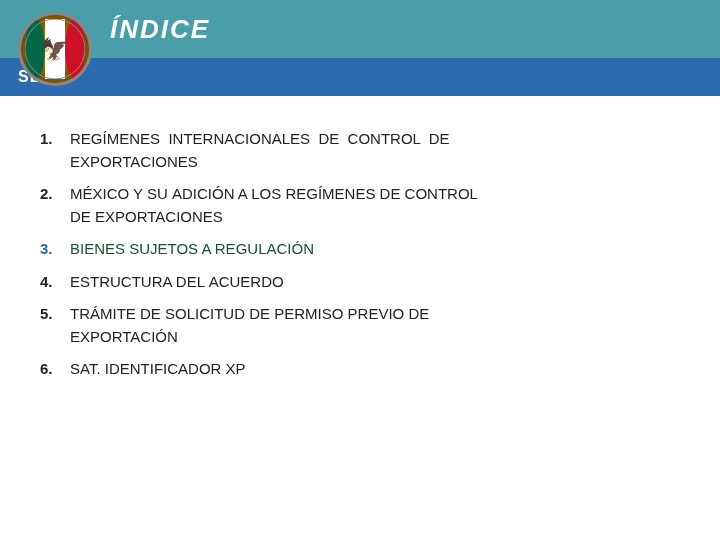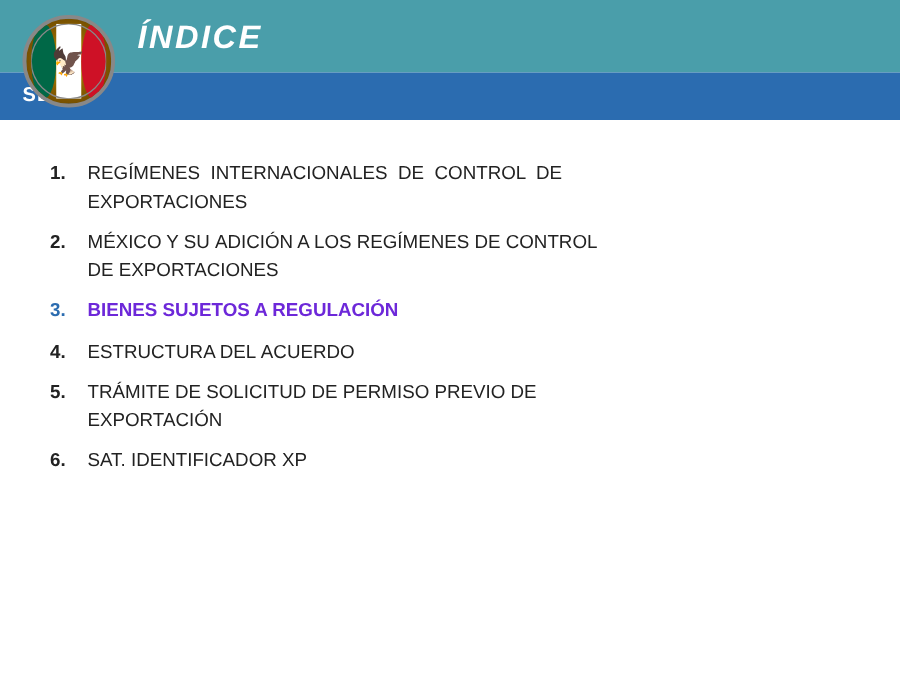--- a/index.html
+++ b/index.html
@@ -102,22 +102,22 @@
       min-width: 30px;
       font-weight: bold;
       color: #222222;
     }
 
     .item-text {
       flex: 1;
     }
 
     .item-text.highlighted {
-      color: #6d28d9;
-      font-weight: bold;
+      color: #14532d;
+      font-weight: normal;
     }
 
     .item-text span.small-caps {
       font-variant: small-caps;
     }
   </style>
 </head>
 <body>
 
 <div class="page-container">

